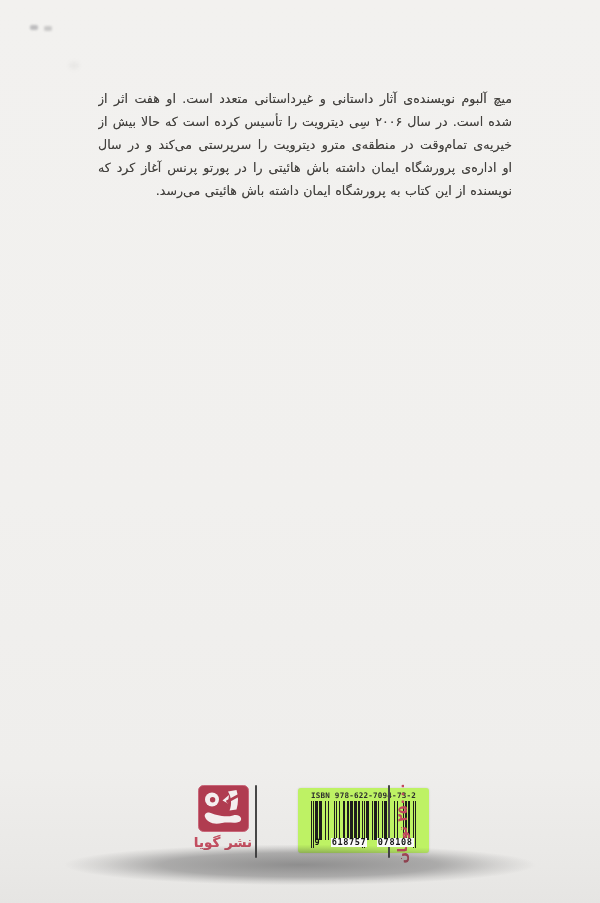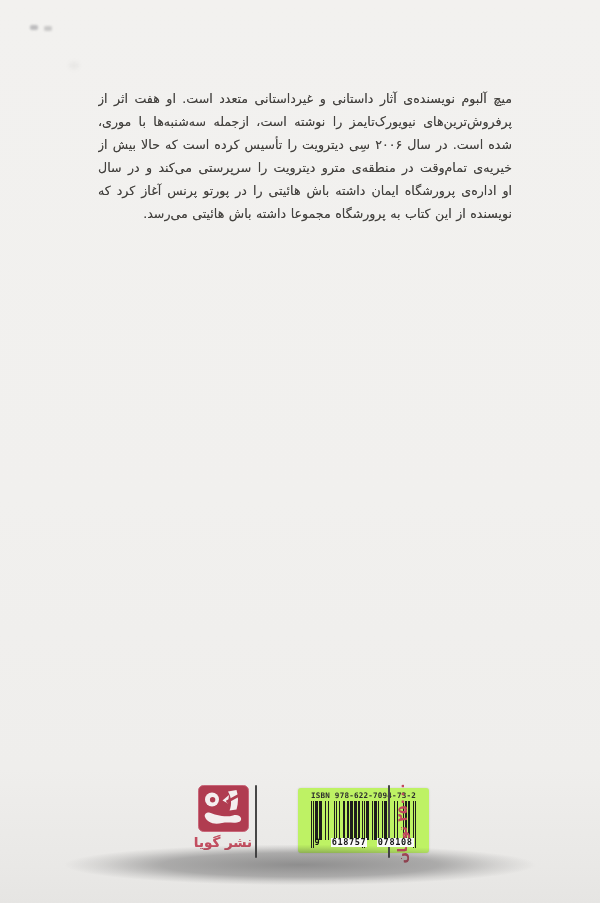--- a/index.html
+++ b/index.html
@@ -85,25 +85,24 @@
 </style>
 </head>
 <body>
 
 <div class="cover">
 
   <div class="smudge"></div>
 
   <div class="bio">
     <div class="line">میچ آلبوم نویسنده‌ی آثار داستانی و غیرداستانی متعدد است. او هفت اثر از</div>
-    <div class="line">پرفروش‌ترین‌های نیویورک‌تایمز را نوشته است، ازجمله سه‌شنبه‌ها با موری،</div>
     <div class="line">شده است. در سال ۲۰۰۶ سِی دیترویت را تأسیس کرده است که حالا بیش از نه</div>
     <div class="line">خیریه‌ی تمام‌وقت در منطقه‌ی مترو دیترویت را سرپرستی می‌کند و در سال ۲۰۱۰</div>
     <div class="line">او اداره‌ی پرورشگاه ایمان داشته باش هائیتی را در پورتو پرنس آغاز کرد که ماهانه</div>
-    <div class="line last">نویسنده از این کتاب به پرورشگاه مجموعا داشته باش هائیتی می‌رسد.</div>
+    <div class="line last">نویسنده از این کتاب به پرورشگاه ایمان داشته باش هائیتی می‌رسد.</div>
   </div>
 
   <div class="footer">
 
     <div class="logo-block">
       <svg class="logo-square" width="51" height="47" viewBox="0 0 51 47">
         <rect x="0.5" y="0.5" width="50" height="46" rx="5" fill="#b03c50" stroke="#c9677a" stroke-width="1"></rect>
         <path d="M7,32 C9,37 15,40 24,38 C31,36.5 37,39 42,36.5 C45,34 42,28.5 35,30.5 C27,33 17,29.5 11,27.5 C8,27.5 6,29.5 7,32 Z" fill="#f4eeee"></path>
         <circle cx="14" cy="14.5" r="7" fill="#f4eeee"></circle>
         <circle cx="14.6" cy="14.7" r="2.7" fill="#b03c50"></circle>

